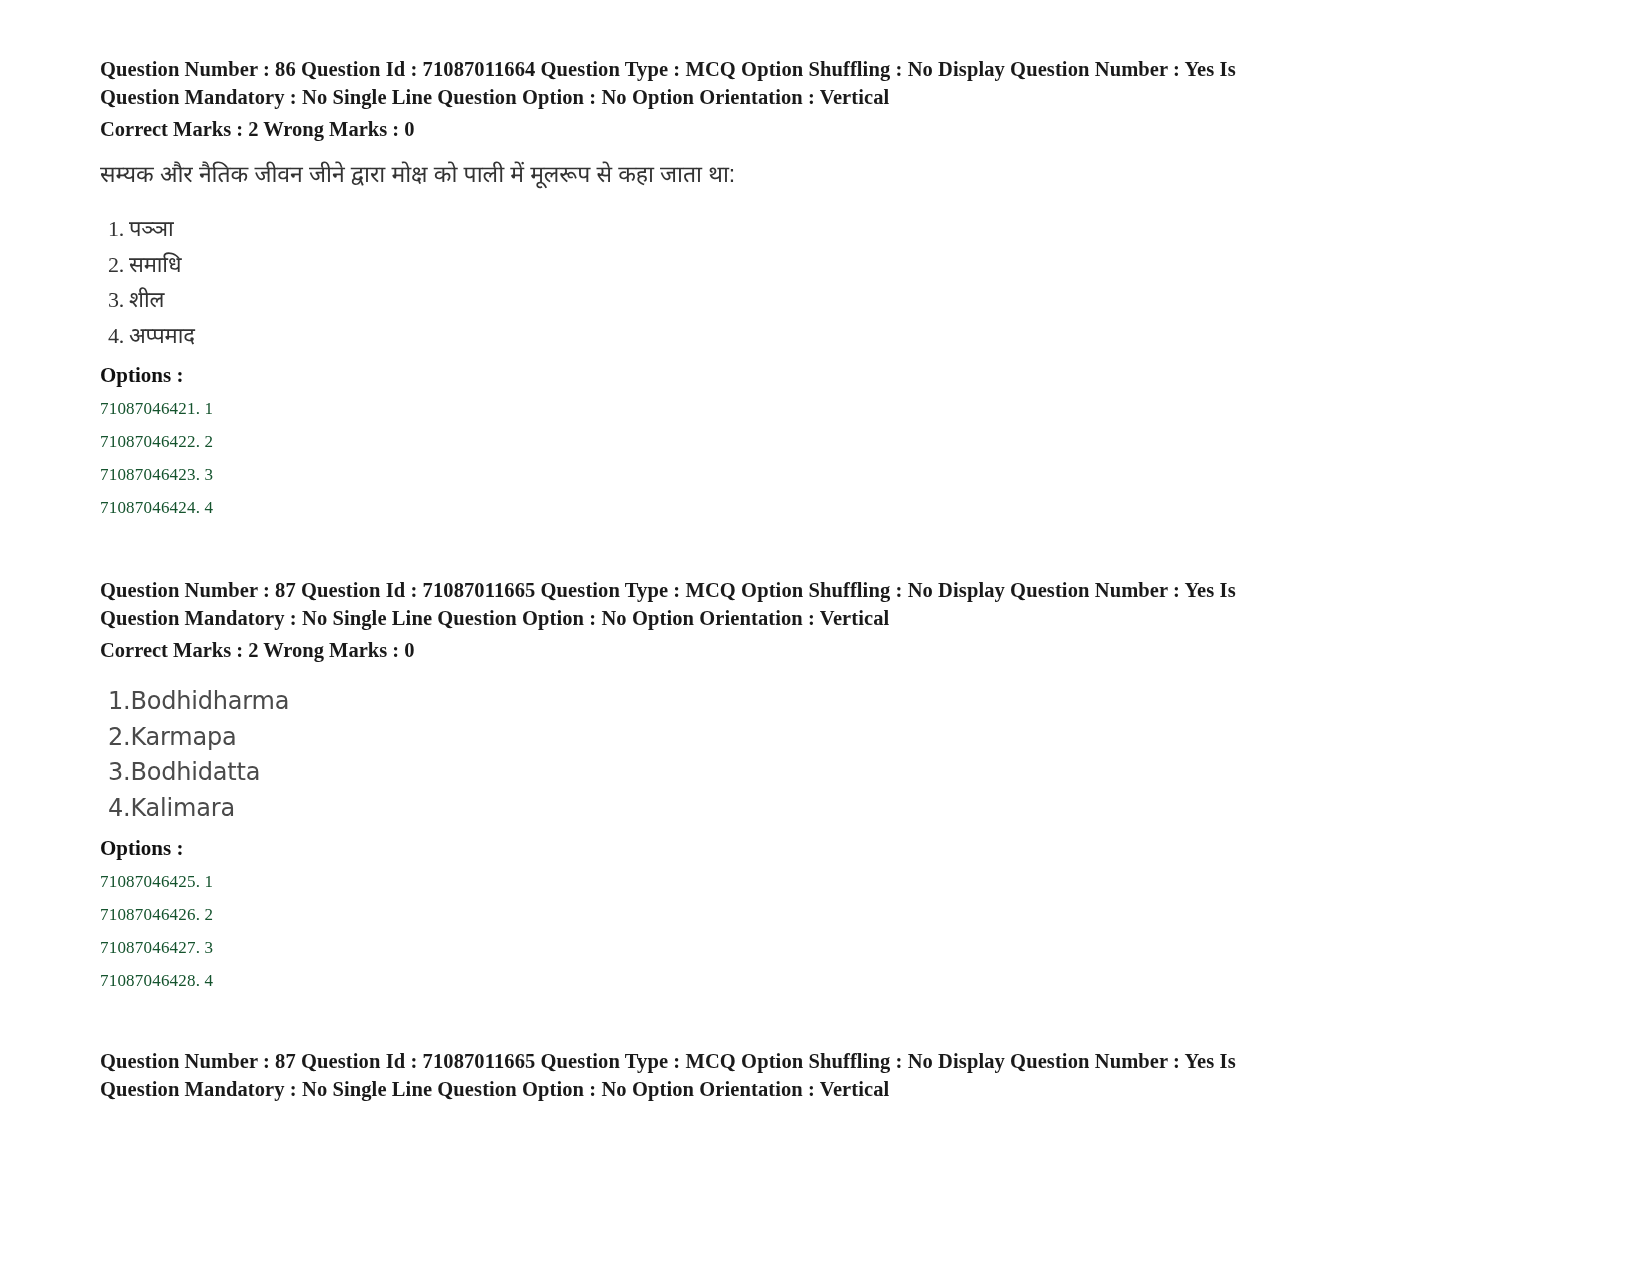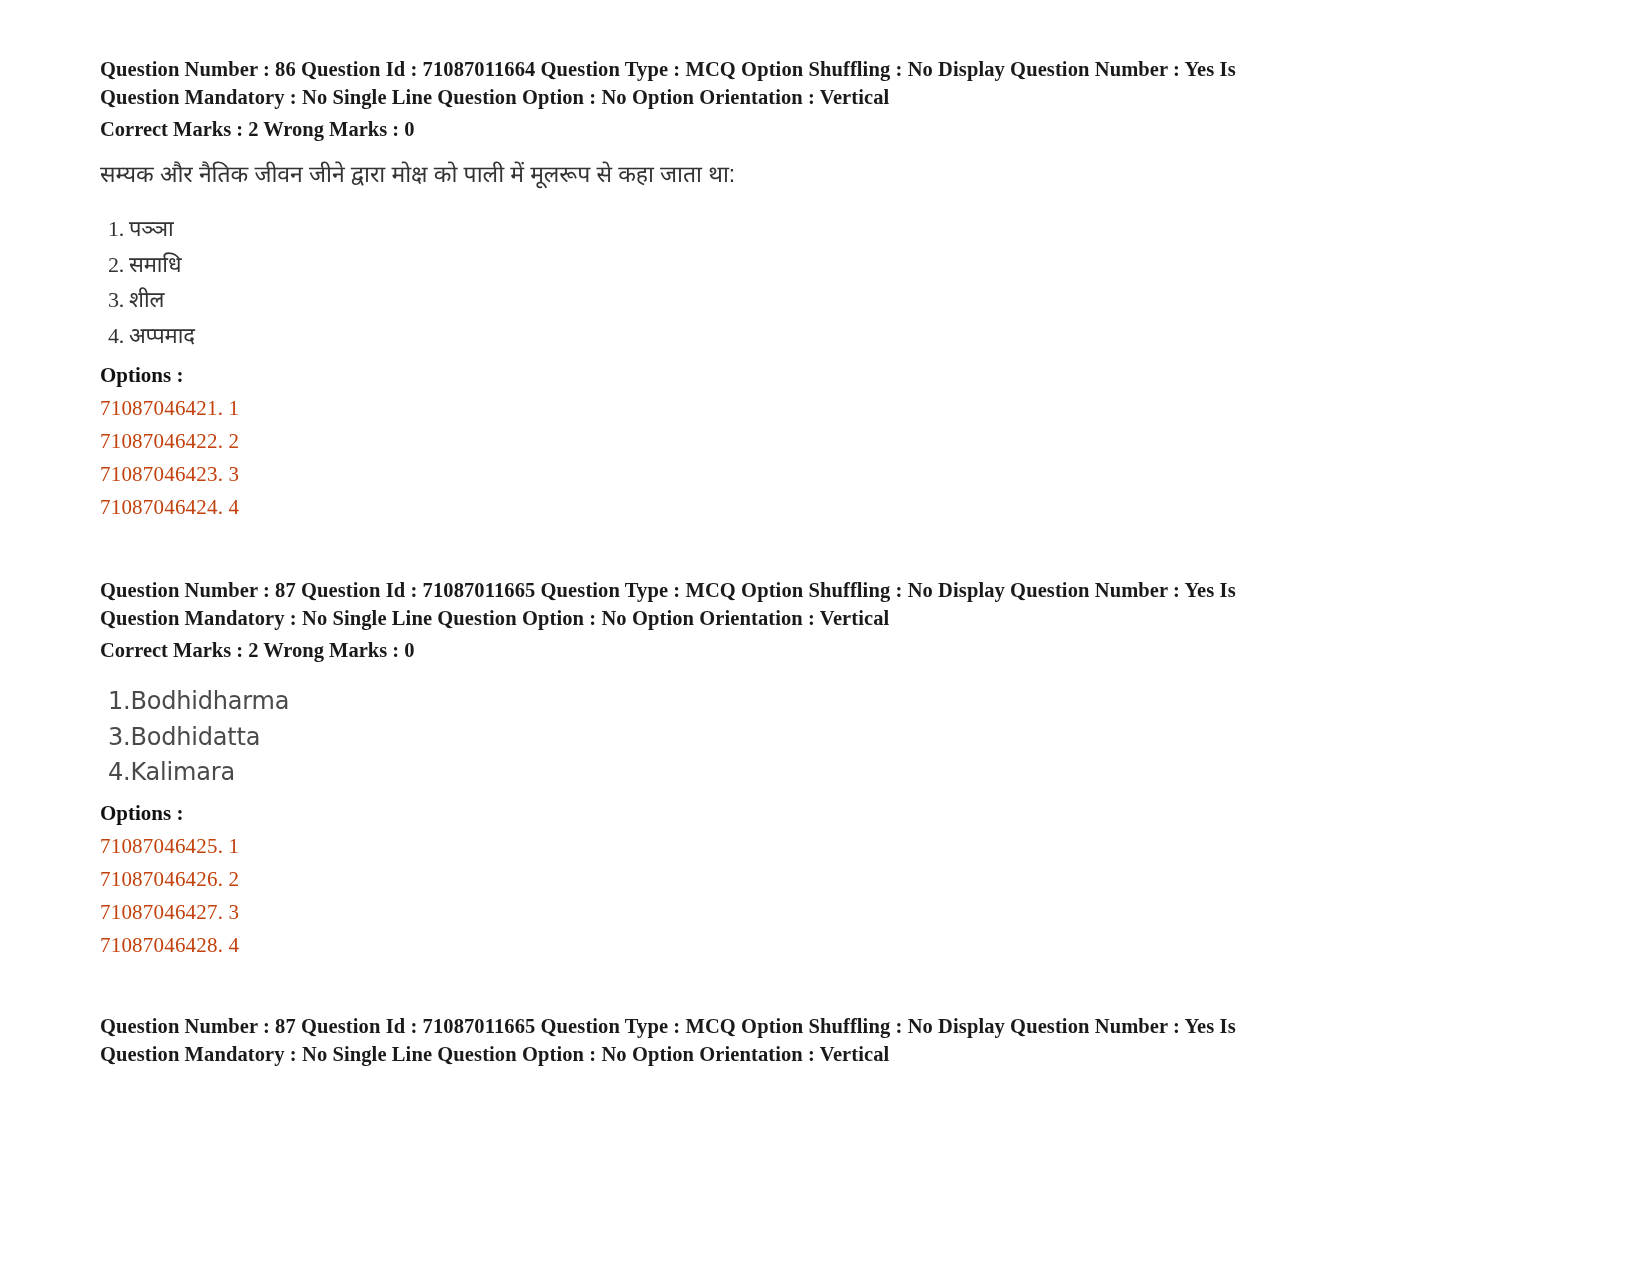--- a/index.html
+++ b/index.html
@@ -105,23 +105,23 @@
     line-height: 33px;
     color: #111111;
     margin-top: 4px;
   }
   .option-ids {
     margin-top: 0;
   }
   .option-ids .opt-row {
     font-family: "Liberation Serif", "DejaVu Serif", serif;
     font-weight: 400;
-    font-size: 21px;
+    font-size: 17px;
     line-height: 33px;
-    color: #c2410c;
+    color: #14532d;
     letter-spacing: 0.2px;
   }
 
   .block { position: relative; }
   .gap-between-questions { height: 52px; }
   .gap-before-footer { height: 50px; }
   .gap-after-choices { height: 2px; }
 </style>
 </head>
 <body>
@@ -178,20 +178,23 @@
     </div>
 
     <div class="marks-line">Correct Marks : 2 Wrong Marks : 0</div>
 
 
     <ol class="choices">
       <li>
         <span class="num">1.</span><span>Bodhidharma</span>
       </li>
       <li>
+        <span class="num">2.</span><span>Karmapa</span>
+      </li>
+      <li>
         <span class="num">3.</span><span>Bodhidatta</span>
       </li>
       <li>
         <span class="num">4.</span><span>Kalimara</span>
       </li>
     </ol>
 
     <div class="gap-after-choices"></div>
 
     <div class="options-label">Options :</div>

